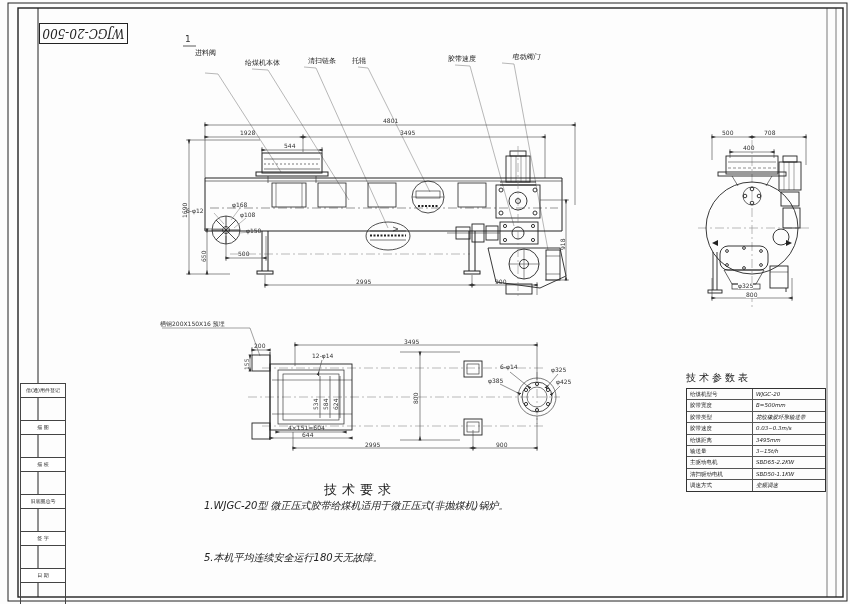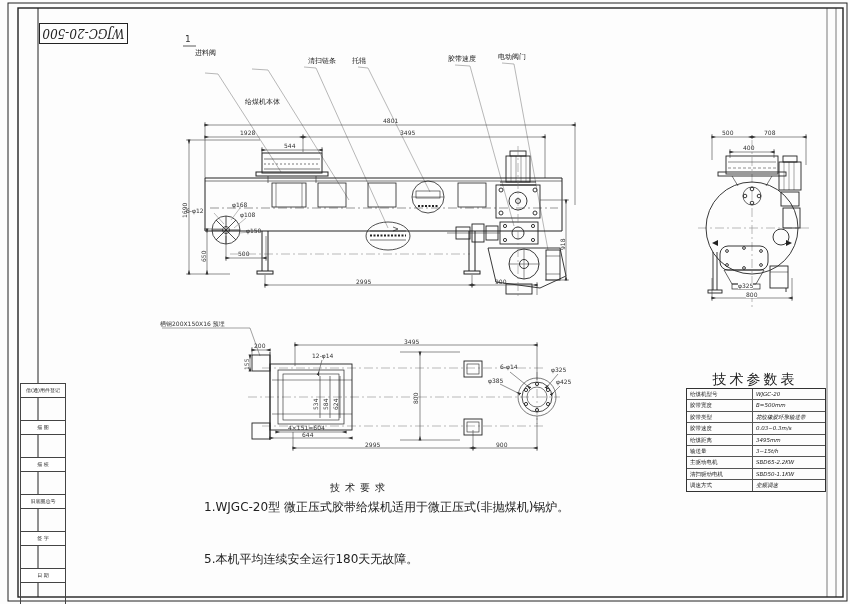--- a/index.html
+++ b/index.html
@@ -13,26 +13,26 @@
   .dwgno{position:absolute;left:39px;top:23px;width:87px;height:19px;
          border:1.2px solid #222;display:flex;align-items:center;justify-content:center;
          font:italic 12px "DejaVu Serif",serif;transform:rotate(180deg);}
   
   .ptable{position:absolute;left:686px;top:388px;width:138px;border:1px solid #333;}
   .prow{display:flex;height:10.4px;border-top:1px solid #555;}
   .prow:first-child{border-top:none;}
   .pcell{font-size:5.5px;line-height:10.4px;overflow:hidden;white-space:nowrap;}
   .pl{width:62px;border-right:1px solid #555;padding-left:3px;}
   .pv{flex:1;padding-left:3px;font-style:italic;}
-  .ptitle{position:absolute;left:686px;top:371px;width:138px;text-align:center;
-          font-size:14px;letter-spacing:3px;}
+  .ptitle{position:absolute;left:686px;top:371px;width:138px;text-align:left;
+          font-size:10px;letter-spacing:3px;}
   
   .ntitle{position:absolute;left:300px;top:481px;width:120px;text-align:center;
-          font-size:10px;letter-spacing:5px;}
-  .note{position:absolute;left:204px;font-size:12px;white-space:nowrap;color:#222;}
+          font-size:13px;letter-spacing:5px;}
+  .note{position:absolute;left:204px;font-size:10px;white-space:nowrap;color:#222;font-style:italic;}
   
   .strip{position:absolute;left:20px;top:383px;width:46px;}
   .scell{height:13px;border:1px solid #444;font-size:5px;line-height:13px;
          text-align:center;overflow:hidden;white-space:nowrap;background:#fff;}
   .sgap{height:22px;border-left:1px solid #444;border-right:1px solid #444;}
 </style>
 </head>
 <body>
 
 <div class="sheet">
@@ -350,25 +350,25 @@
     <line x1="160" y1="330" x2="250" y2="330" stroke="none"></line>
   </svg>
 
   <div class="dwgno">
     <span>WJGC-20-500</span>
   </div>
 
   <div class="lbl itemmark" style="left:185px;top:35px;">1</div>
 
   <div class="lbl callout" style="left:195px;top:50px;">进料阀</div>
-  <div class="lbl callout" style="left:245px;top:60px;margin-top:39px;">给煤机本体</div>
+  <div class="lbl callout" style="left:245px;top:60px;">给煤机本体</div>
   <div class="lbl callout" style="left:308px;top:58px;">清扫链条</div>
   <div class="lbl callout" style="left:352px;top:58px;">托辊</div>
   <div class="lbl callout" style="left:448px;top:56px;">胶带速度</div>
-  <div class="lbl callout" style="left:498px;top:54px;">电动阀门</div>
+  <div class="lbl callout" style="left:512px;top:54px;font-style:italic;">电动阀门</div>
 
   <div class="lbl" style="left:383px;top:118px;">4801</div>
   <div class="lbl" style="left:240px;top:130px;">1928</div>
   <div class="lbl" style="left:400px;top:130px;">3495</div>
   <div class="lbl" style="left:284px;top:143px;">544</div>
   <div class="lbl rot" style="left:182px;top:218px;">1690</div>
   <div class="lbl rot" style="left:201px;top:262px;">650</div>
   <div class="lbl" style="left:238px;top:251px;">500</div>
   <div class="lbl" style="left:356px;top:279px;">2995</div>
   <div class="lbl" style="left:495px;top:279px;">900</div>

